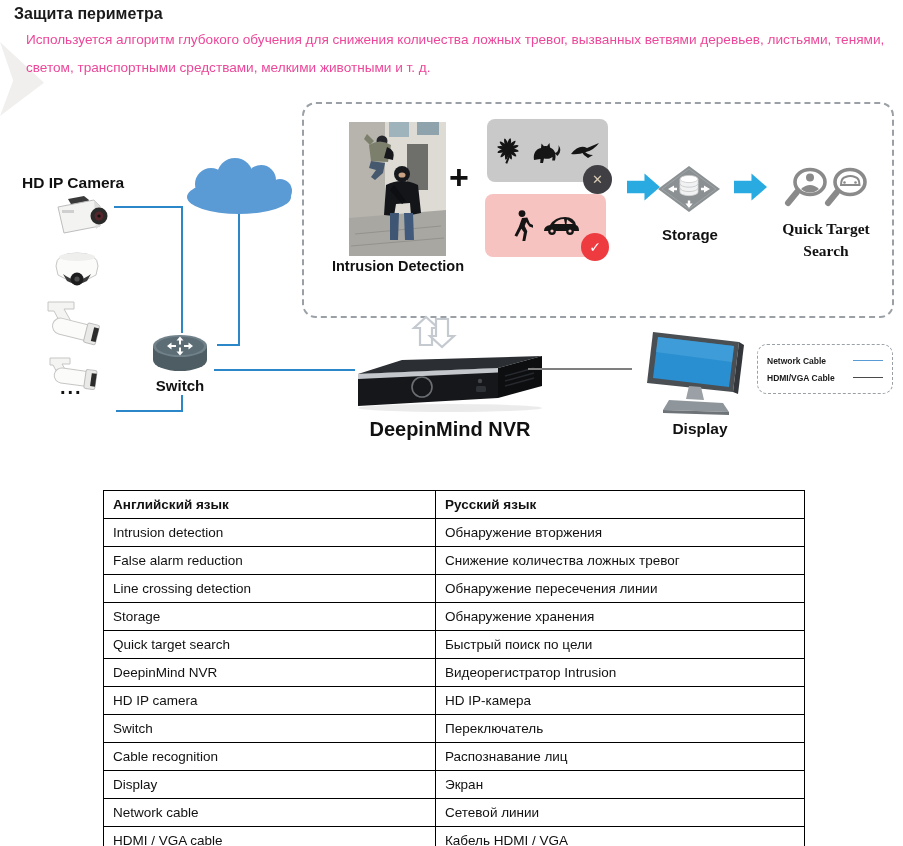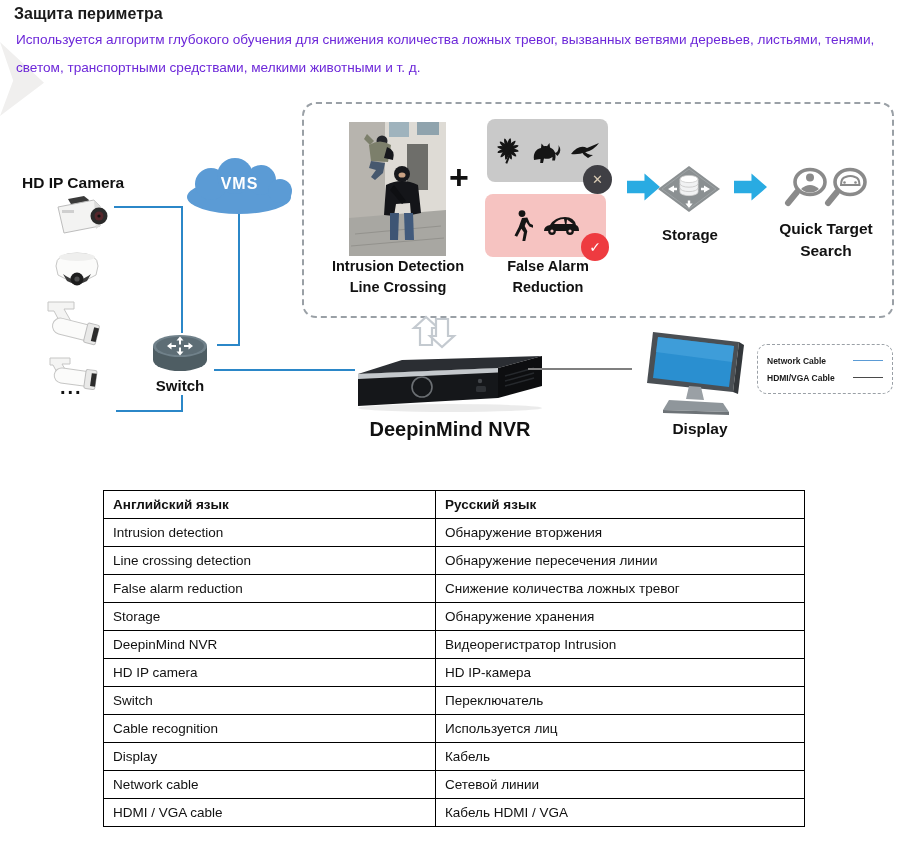--- a/index.html
+++ b/index.html
@@ -2,21 +2,21 @@
 <html><head>
 <meta charset="utf-8">
 <style>
   html,body{margin:0;padding:0;background:#fff;}
   .canvas{position:relative;width:903px;height:846px;background:#fff;overflow:hidden;
           font-family:"Liberation Sans","DejaVu Sans",sans-serif;color:#111;}
   .abs{position:absolute;}
   .watermark{width:44px;height:74px;background:#f0efee;
              clip-path:polygon(0 0,100% 55%,0 100%,30% 52%);}
   .page-title{left:14px;top:5px;font-size:16px;font-weight:bold;color:#1a1a1a;}
-  .page-desc{left:16px;top:26px;width:876px;font-size:13.6px;line-height:28px;color:#6d28d9;}
+  .page-desc{left:26px;top:26px;width:876px;font-size:13.6px;line-height:28px;color:#ec4899;}
   .blue-line{background:#2b87c8;}
   .gray-line{background:#7f7f7f;}
   .diagram-label{font-weight:bold;color:#111;text-align:center;}
   .dashed-box{left:302px;top:102px;width:588px;height:212px;border:2px dashed #9aa0a6;border-radius:14px;}
   .panel{border-radius:8px;display:flex;align-items:center;justify-content:center;gap:9px;}
   .panel-gray{left:487px;top:119px;width:121px;height:63px;background:#c9c9c9;}
   .panel-pink{left:485px;top:194px;width:121px;height:63px;background:#f6c3c1;}
   .badge{border-radius:50%;display:flex;align-items:center;justify-content:center;
          font-weight:bold;line-height:1;}
   .badge-x{left:583px;top:165px;width:29px;height:29px;background:#3f3f44;color:#d9cbb4;font-size:13px;}
@@ -97,21 +97,20 @@
 
   <svg class="abs" style="left:183px;top:157px;" width="113" height="60" viewBox="0 0 113 60">
     <g fill="#5b9bd5">
       <ellipse cx="56" cy="40" rx="52" ry="17"></ellipse>
       <circle cx="28" cy="27" r="16"></circle>
       <circle cx="52" cy="19" r="18"></circle>
       <circle cx="78" cy="23" r="15"></circle>
       <circle cx="97" cy="34" r="12"></circle>
     </g>
   </svg>
-  <div class="abs vms-text">VMS</div>
 
   <svg class="abs" style="left:150px;top:331px;" width="60" height="44" viewBox="0 0 60 44">
     <path d="M3 15 L3 29 A27 11 0 0 0 57 29 L57 15 Z" fill="#4e5d63"></path>
     <ellipse cx="30" cy="15" rx="27" ry="11" fill="#70818a"></ellipse>
     <ellipse cx="30" cy="15" rx="24" ry="9.3" fill="#5d6d75"></ellipse>
     <g fill="#fff">
       <polygon points="30,5.5 26.5,9.5 29,9.5 29,13.5 31,13.5 31,9.5 33.5,9.5"></polygon>
       <polygon points="30,24.5 26.5,20.5 29,20.5 29,16.5 31,16.5 31,20.5 33.5,20.5"></polygon>
       <polygon points="17,15 21.5,11.5 21.5,14 26,14 26,16 21.5,16 21.5,18.5"></polygon>
       <polygon points="43,15 38.5,11.5 38.5,14 34,14 34,16 38.5,16 38.5,18.5"></polygon>
@@ -145,21 +144,20 @@
       <ellipse cx="53" cy="53" rx="3.5" ry="2.6" fill="#c9a183"></ellipse>
       <path d="M37 63 q16 -8 32 0 l3 28 -10 2 -1 -12 -14 1 -2 12 -10 -1 z" fill="#141519"></path>
       <path d="M45 63 l12 16 -4 3 -12 -14 z" fill="#0e0f12"></path>
       <path d="M41 91 h9 l-1 27 h-8 z" fill="#3e5574"></path>
       <path d="M55 91 h9 l1 27 h-9 z" fill="#415a7c"></path>
     </g>
   </svg>
 
   <div class="abs diagram-label" style="left:320px;top:256px;width:156px;font-size:14.5px;line-height:21px;">
     <div>Intrusion Detection</div>
-    <div>Line Crossing</div>
   </div>
 
   <div class="abs plus-sign">+</div>
 
   <div class="abs panel panel-gray">
     <svg width="26" height="26" viewBox="0 0 26 26">
       <g transform="translate(13,11) rotate(-18)" fill="#151515">
         <ellipse rx="11" ry="2.1"></ellipse>
         <ellipse rx="11" ry="2.1" transform="rotate(30)"></ellipse>
         <ellipse rx="11" ry="2.1" transform="rotate(60)"></ellipse>
@@ -194,24 +192,20 @@
       <circle cx="10" cy="16" r="3.9" fill="#151515"></circle>
         <circle cx="10" cy="16" r="1.6" fill="#f6c3c1"></circle>
       <circle cx="28" cy="16" r="3.9" fill="#151515"></circle>
         <circle cx="28" cy="16" r="1.6" fill="#f6c3c1"></circle>
     </svg>
   </div>
   <div class="abs badge badge-check">
     <span>✓</span>
   </div>
 
-  <div class="abs diagram-label" style="left:478px;top:256px;width:140px;font-size:14.5px;line-height:21px;">
-    <div>False Alarm</div>
-    <div>Reduction</div>
-  </div>
 
   <svg class="abs" style="left:627px;top:172px;" width="33" height="30" viewBox="0 0 34 30">
     <polygon points="0,8.5 18,8.5 18,1 34,15 18,29 18,21.5 0,21.5" fill="#29abe2"></polygon>
   </svg>
 
   <svg class="abs" style="left:656px;top:164px;" width="66" height="50" viewBox="0 0 66 50">
     <polygon points="33,2 64,25 33,48 2,25" fill="#8b9092"></polygon>
     <polygon points="33,5 60,25 33,45 6,25" fill="none" stroke="#9ea3a5" stroke-width="1"></polygon>
     <path d="M24 15 v13 a9 3.6 0 0 0 18 0 v-13" fill="#f1f2f3" stroke="#d8d8d8" stroke-width="0.8"></path>
     <ellipse cx="33" cy="15" rx="9" ry="3.6" fill="#ffffff" stroke="#c9c9c9" stroke-width="0.8"></ellipse>
@@ -236,21 +230,21 @@
     </g>
     <circle cx="30" cy="15.5" r="4" fill="#8a8a8a"></circle>
     <path d="M21 27 q9 -8 18 0 q-4 3.5 -9 3.5 q-5 0 -9 -3.5 z" fill="#8a8a8a"></path>
     <g stroke="#8a8a8a" fill="none" stroke-width="2">
       <path d="M61 23 q0 -7 4.5 -8 q5 -2 9.5 0 q4.5 1 4.5 8 z"></path>
       <line x1="61" y1="23" x2="79.5" y2="23"></line>
     </g>
     <circle cx="64.5" cy="20.5" r="1.3" fill="#8a8a8a"></circle>
     <circle cx="75.5" cy="20.5" r="1.3" fill="#8a8a8a"></circle>
   </svg>
-  <div class="abs diagram-label" style="left:770px;top:218px;width:112px;font-size:15.5px;line-height:22px;">
+  <div class="abs diagram-label" style="left:770px;top:218px;width:112px;font-size:15.5px;line-height:22px;font-family:Liberation Serif, serif;">
     <div>Quick Target</div>
     <div>Search</div>
   </div>
 
   <svg class="abs" style="left:411px;top:315px;" width="46" height="34" viewBox="0 0 46 34">
     <path d="M9 30 V13 H3 L15 2 L27 13 H21 V30 Z" fill="#ffffff" stroke="#c4cad0" stroke-width="2.2"></path>
     <path d="M25 4 V21 H19 L31 32 L43 21 H37 V4 Z" fill="#ffffff" stroke="#c4cad0" stroke-width="2.2"></path>
   </svg>
 
   <svg class="abs" style="left:350px;top:328px;" width="200" height="86" viewBox="0 0 200 86">
@@ -304,50 +298,54 @@
         <th>Английский язык</th>
         <th>Русский язык</th>
       </tr>
     </thead>
     <tbody>
         <tr>
           <td>Intrusion detection</td>
           <td>Обнаружение вторжения</td>
         </tr>
         <tr>
+          <td>False alarm reduction</td>
+          <td>Снижение количества ложных тревог</td>
+        </tr>
+        <tr>
           <td>Line crossing detection</td>
           <td>Обнаружение пересечения линии</td>
         </tr>
         <tr>
-          <td>False alarm reduction</td>
-          <td>Снижение количества ложных тревог</td>
-        </tr>
-        <tr>
           <td>Storage</td>
           <td>Обнаружение хранения</td>
         </tr>
         <tr>
+          <td>Quick target search</td>
+          <td>Быстрый поиск по цели</td>
+        </tr>
+        <tr>
           <td>DeepinMind NVR</td>
           <td>Видеорегистратор Intrusion</td>
         </tr>
         <tr>
           <td>HD IP camera</td>
           <td>HD IP-камера</td>
         </tr>
         <tr>
           <td>Switch</td>
           <td>Переключатель</td>
         </tr>
         <tr>
           <td>Cable recognition</td>
-          <td>Используется лиц</td>
+          <td>Распознавание лиц</td>
         </tr>
         <tr>
           <td>Display</td>
-          <td>Кабель</td>
+          <td>Экран</td>
         </tr>
         <tr>
           <td>Network cable</td>
           <td>Сетевой линии</td>
         </tr>
         <tr>
           <td>HDMI / VGA cable</td>
           <td>Кабель HDMI / VGA</td>
         </tr>
       </tbody>

